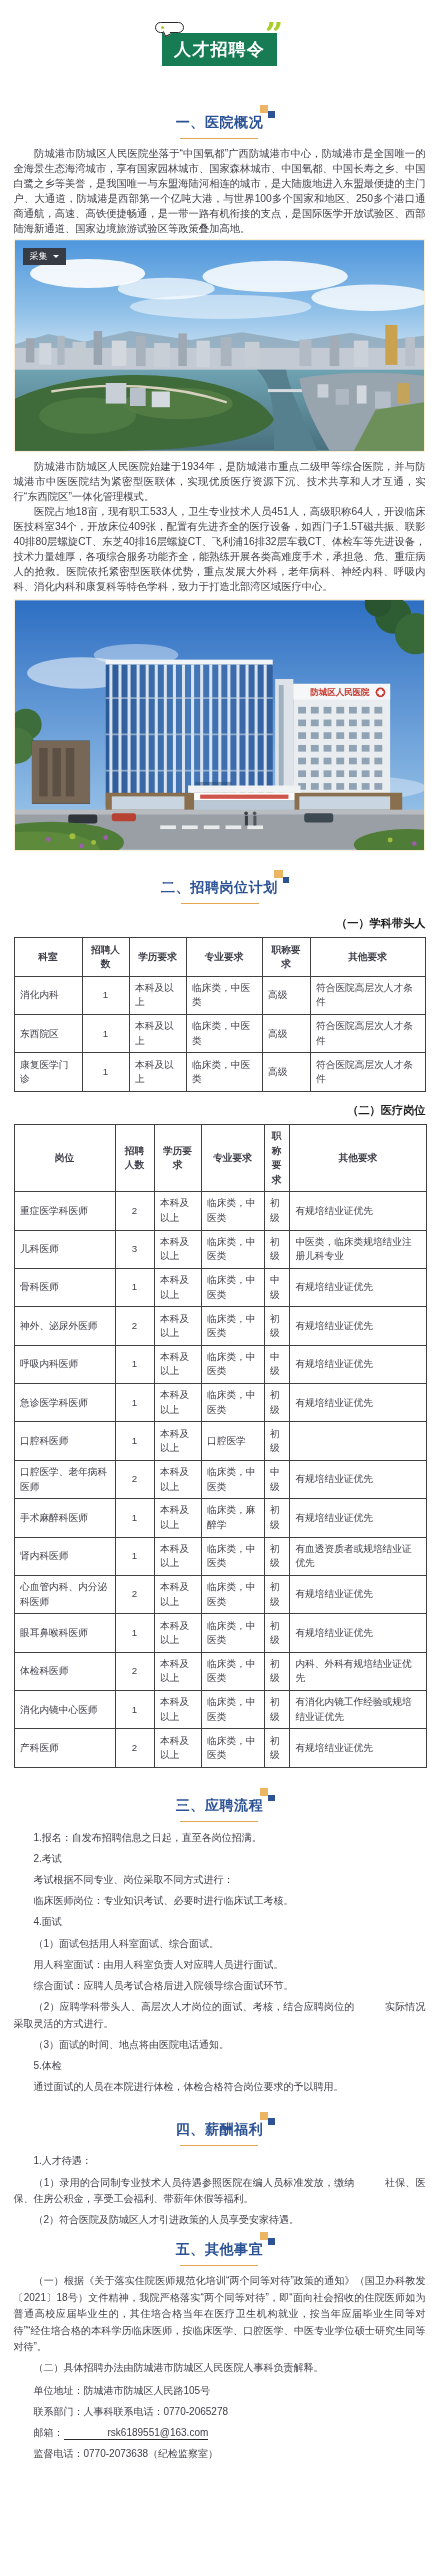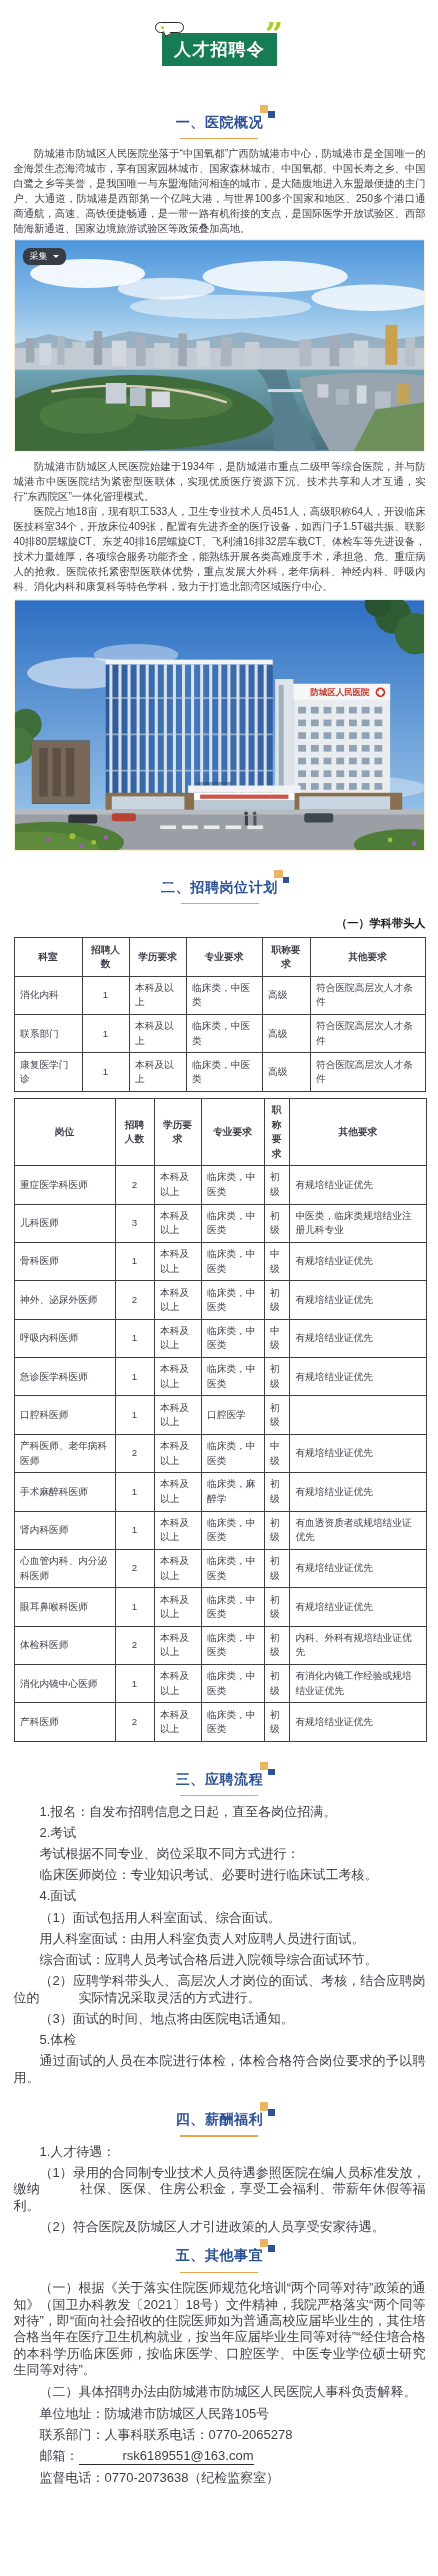--- a/index.html
+++ b/index.html
@@ -20,26 +20,26 @@
   .quote::after{content:"\201D";}
   
   .sec-title{position:relative;width:max-content;margin:0 auto;}
   .sec-title h2{margin:0;font-size:14px;line-height:18px;font-weight:700;color:#2C5296;letter-spacing:0.6px;}
   .sq-g{position:absolute;top:-7.9px;right:-4.8px;width:8.5px;height:8.5px;background:#EBB564;}
   .sq-b{position:absolute;top:-1.2px;right:-11.5px;width:6.7px;height:6.7px;background:#2E5394;}
   .sec-underline{width:78px;height:1.2px;background:#E8A44E;margin:7.3px auto 0;}
   
   .content{width:412px;margin:0 auto;}
   .body-p{margin:0;font-size:10.3px;line-height:15px;text-indent:2em;text-align:justify;color:#3E3E48;}
-  .item{margin:0 0 4.8px;font-size:13px;line-height:16.4px;text-indent:2em;text-align:justify;color:#3E3E48;}
+  .item{margin:0 0 4.8px;font-size:10px;line-height:16.4px;text-indent:2em;text-align:justify;color:#3E3E48;}
   .sub-h{margin:0;font-size:11.2px;font-weight:700;color:#1F1F1F;text-align:right;}
   
   .photo{position:relative;width:409px;margin:0 auto;border:1.8px solid #FBEED2;font-size:0;}
   .chip{position:absolute;top:7.9px;left:7.9px;display:flex;align-items:center;gap:5.5px;
-        background:#363B44;border-radius:7px;padding:3.6px 6.7px;cursor:pointer;}
+        background:#363B44;border-radius:0;padding:3.6px 6.7px;cursor:pointer;}
   .chip-label{color:#fff;font-size:9px;line-height:10.3px;}
   .chip-caret{width:0;height:0;border-left:3px solid transparent;border-right:3px solid transparent;border-top:3.6px solid #fff;}
   
   table{border-collapse:collapse;width:412px;table-layout:fixed;margin:0 auto;
         font-size:9.7px;color:#3F3F49;}
   th,td{border:0.8px solid #404040;padding:4.2px 5.5px;line-height:14.5px;vertical-align:middle;word-break:break-all;}
   th{font-weight:700;text-align:center;}
   td{text-align:left;}
   td.c1{text-align:center;}
   
@@ -333,38 +333,39 @@
         <tbody>
           <tr>
             <td class="c0">消化内科</td>
             <td class="c1">1</td>
             <td class="c2">本科及以上</td>
             <td class="c3">临床类，中医类</td>
             <td class="c4">高级</td>
             <td class="c5">符合医院高层次人才条件</td>
           </tr>
           <tr>
-            <td class="c0">联系部门</td>
+            <td class="c0">东西院区</td>
             <td class="c1">1</td>
             <td class="c2">本科及以上</td>
             <td class="c3">临床类，中医类</td>
             <td class="c4">高级</td>
             <td class="c5">符合医院高层次人才条件</td>
           </tr>
           <tr>
             <td class="c0">康复医学门诊</td>
             <td class="c1">1</td>
             <td class="c2">本科及以上</td>
             <td class="c3">临床类，中医类</td>
             <td class="c4">高级</td>
             <td class="c5">符合医院高层次人才条件</td>
           </tr>
         </tbody>
       </table>
 
+    <h3 class="sub-h mt-sub2">（二）医疗岗位</h3>
     <table class="mt-table">
         <colgroup>
           <col style="width: 101px;">
           <col style="width: 39px;">
           <col style="width: 47px;">
           <col style="width: 63px;">
           <col style="width: 25.4px;">
           <col style="width: 137px;">
         </colgroup>
         <thead>
@@ -428,21 +429,21 @@
           </tr>
           <tr>
             <td class="c0">口腔科医师</td>
             <td class="c1">1</td>
             <td class="c2">本科及以上</td>
             <td class="c3">口腔医学</td>
             <td class="c4">初级</td>
             <td class="c5"></td>
           </tr>
           <tr>
-            <td class="c0">产科医师、老年病科医师</td>
+            <td class="c0">口腔医学、老年病科医师</td>
             <td class="c1">2</td>
             <td class="c2">本科及以上</td>
             <td class="c3">临床类，中医类</td>
             <td class="c4">中级</td>
             <td class="c5">有规培结业证优先</td>
           </tr>
           <tr>
             <td class="c0">手术麻醉科医师</td>
             <td class="c1">1</td>
             <td class="c2">本科及以上</td>

